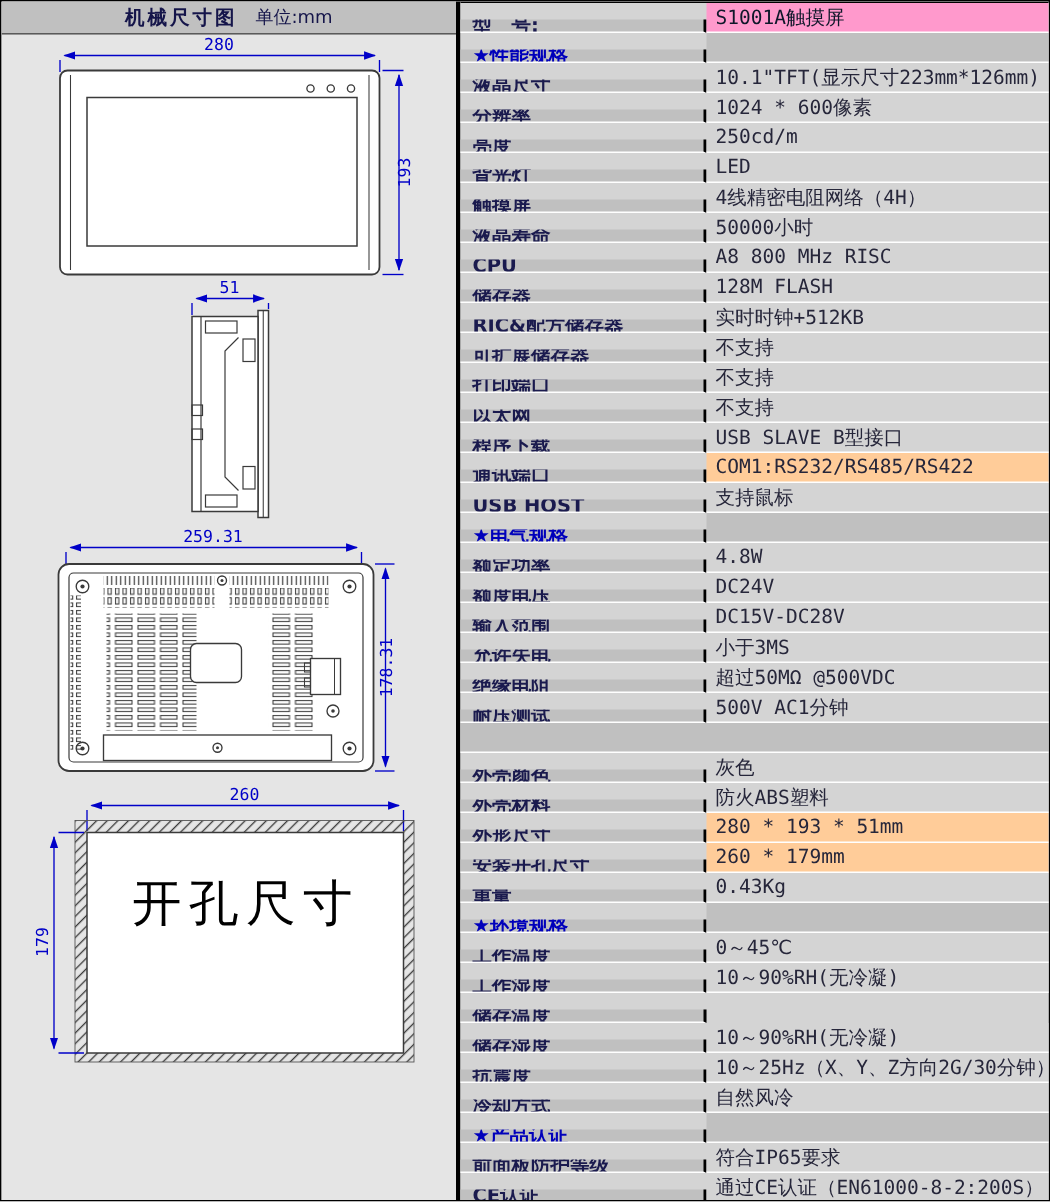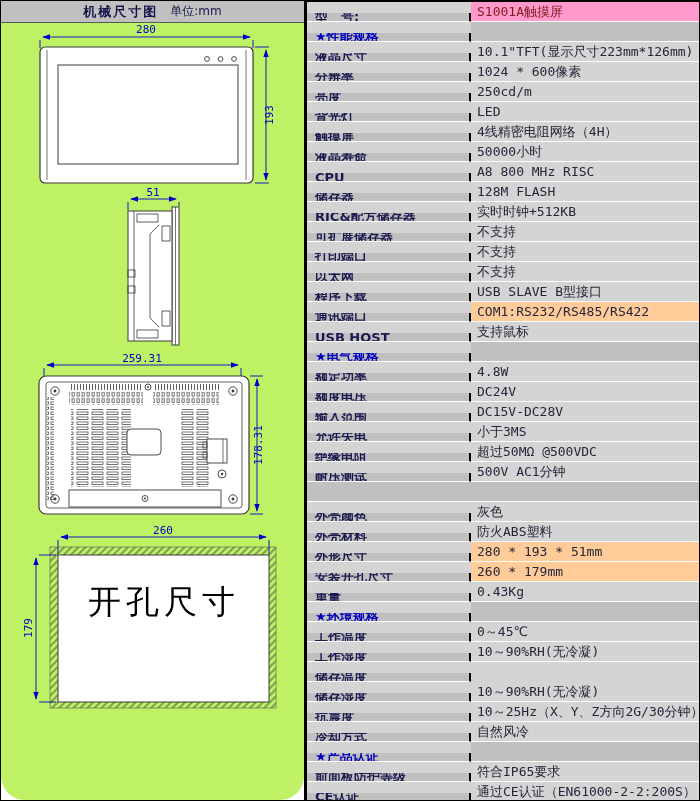--- a/index.html
+++ b/index.html
@@ -2,21 +2,21 @@
 <html><head>
 <meta charset="utf-8">
 <style>
   html,body{margin:0;padding:0;background:#fff;}
   .screen{
     position:relative;width:700px;height:801px;overflow:hidden;
     background:#fff;border:1px solid #000;box-sizing:border-box;
     font-family:"DejaVu Sans",sans-serif;
   }
   
-  .left-panel{position:absolute;left:0;top:0;width:303px;height:799px;background:#bef264;border-radius:24px;}
+  .left-panel{position:absolute;left:0;top:0;width:303px;height:799px;background:#e5e5e5;}
   .left-header{
     height:21px;background:#C0C0C0;border-bottom:1px solid #5a5a5a;
     display:flex;align-items:center;justify-content:center;gap:12px;
   }
   .left-header .t{font-weight:bold;font-size:13px;color:#15154a;letter-spacing:2px;}
   .left-header .u{font-size:12px;color:#15154a;}
   .drawings{position:absolute;left:0;top:21px;}
   .panel-divider{position:absolute;left:303px;top:0;width:3px;height:799px;background:#000;}
   
   .spec{
@@ -29,21 +29,21 @@
     overflow:hidden;white-space:nowrap;
   }
   .trow .lbl{
     width:164px;background:#C0C0C0;border-right:2px solid #000;border-bottom:1px solid #fff;
     padding-left:8px;font-weight:bold;font-size:13px;color:#1a1a4e;margin-top:11px;
   }
   .trow .val{
     flex:1;background:#D4D4D4;border-bottom:1px solid #fff;padding-left:6px;
     font-size:13px;color:#26263a;font-family:"DejaVu Sans Mono","DejaVu Sans",monospace;
   }
-  .trow.model .val{background:#FF99CC;color:#7f1d1d;}
+  .trow.model .val{background:#FF99CC;color:#0f172a;}
   .trow.section .lbl{color:#0000BB;}
   .trow.section .val{background:#C0C0C0;}
   .trow .val.hl{background:#FFCC99;}
   
   .dln{stroke:#3a3a3a;fill:none;}
   .dfill{stroke:#3a3a3a;fill:#fff;}
   .dim{stroke:#0000C8;stroke-width:0.9;fill:none;}
   .dimtxt{fill:#0000C8;font-size:11px;font-family:"DejaVu Sans Mono","DejaVu Sans",monospace;}
   .caption{fill:#000;font-size:33px;letter-spacing:5px;font-family:"DejaVu Serif",serif;}
 </style>
@@ -335,18 +335,18 @@
         <div class="trow section">
           <div class="cell lbl">★产品认证</div>
           <div class="cell val"></div>
         </div>
         <div class="trow item">
           <div class="cell lbl">前面板防护等级</div>
           <div class="cell val">符合IP65要求</div>
         </div>
         <div class="trow item">
           <div class="cell lbl">CE认证</div>
-          <div class="cell val">通过CE认证（EN61000-2-2:200S）</div>
+          <div class="cell val">通过CE认证（EN61000-8-2:200S）</div>
         </div>
       </div>
   </div>
 
 </div>
 
 </body></html>

